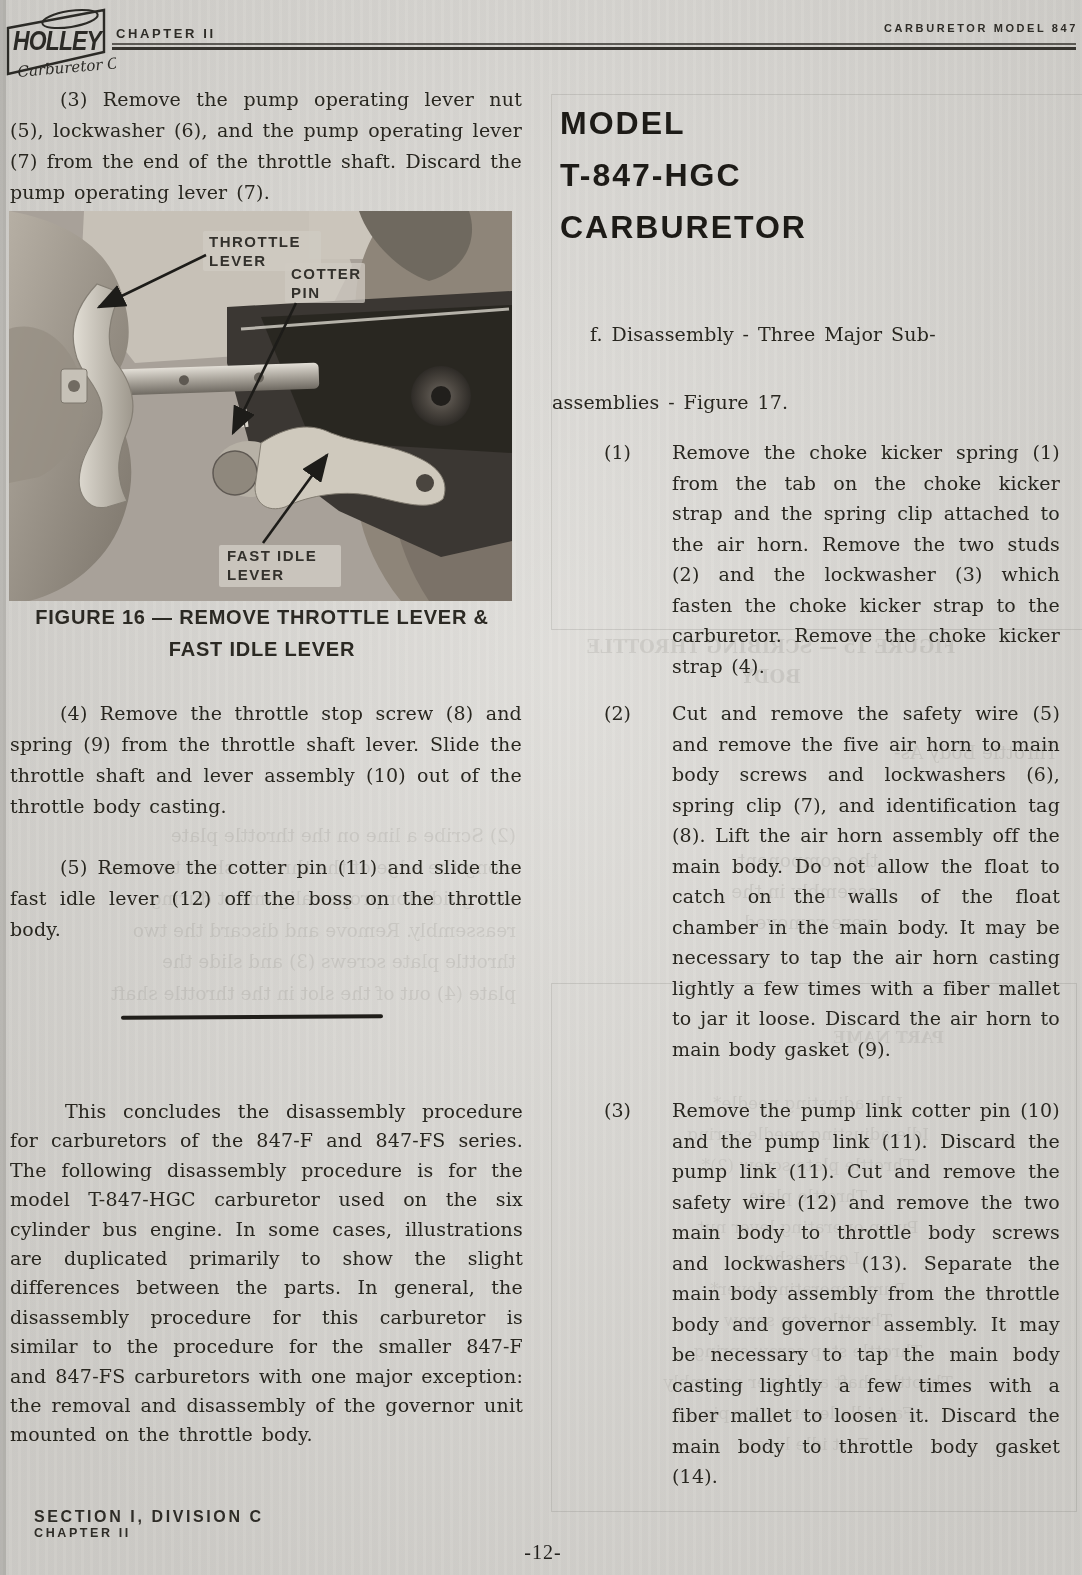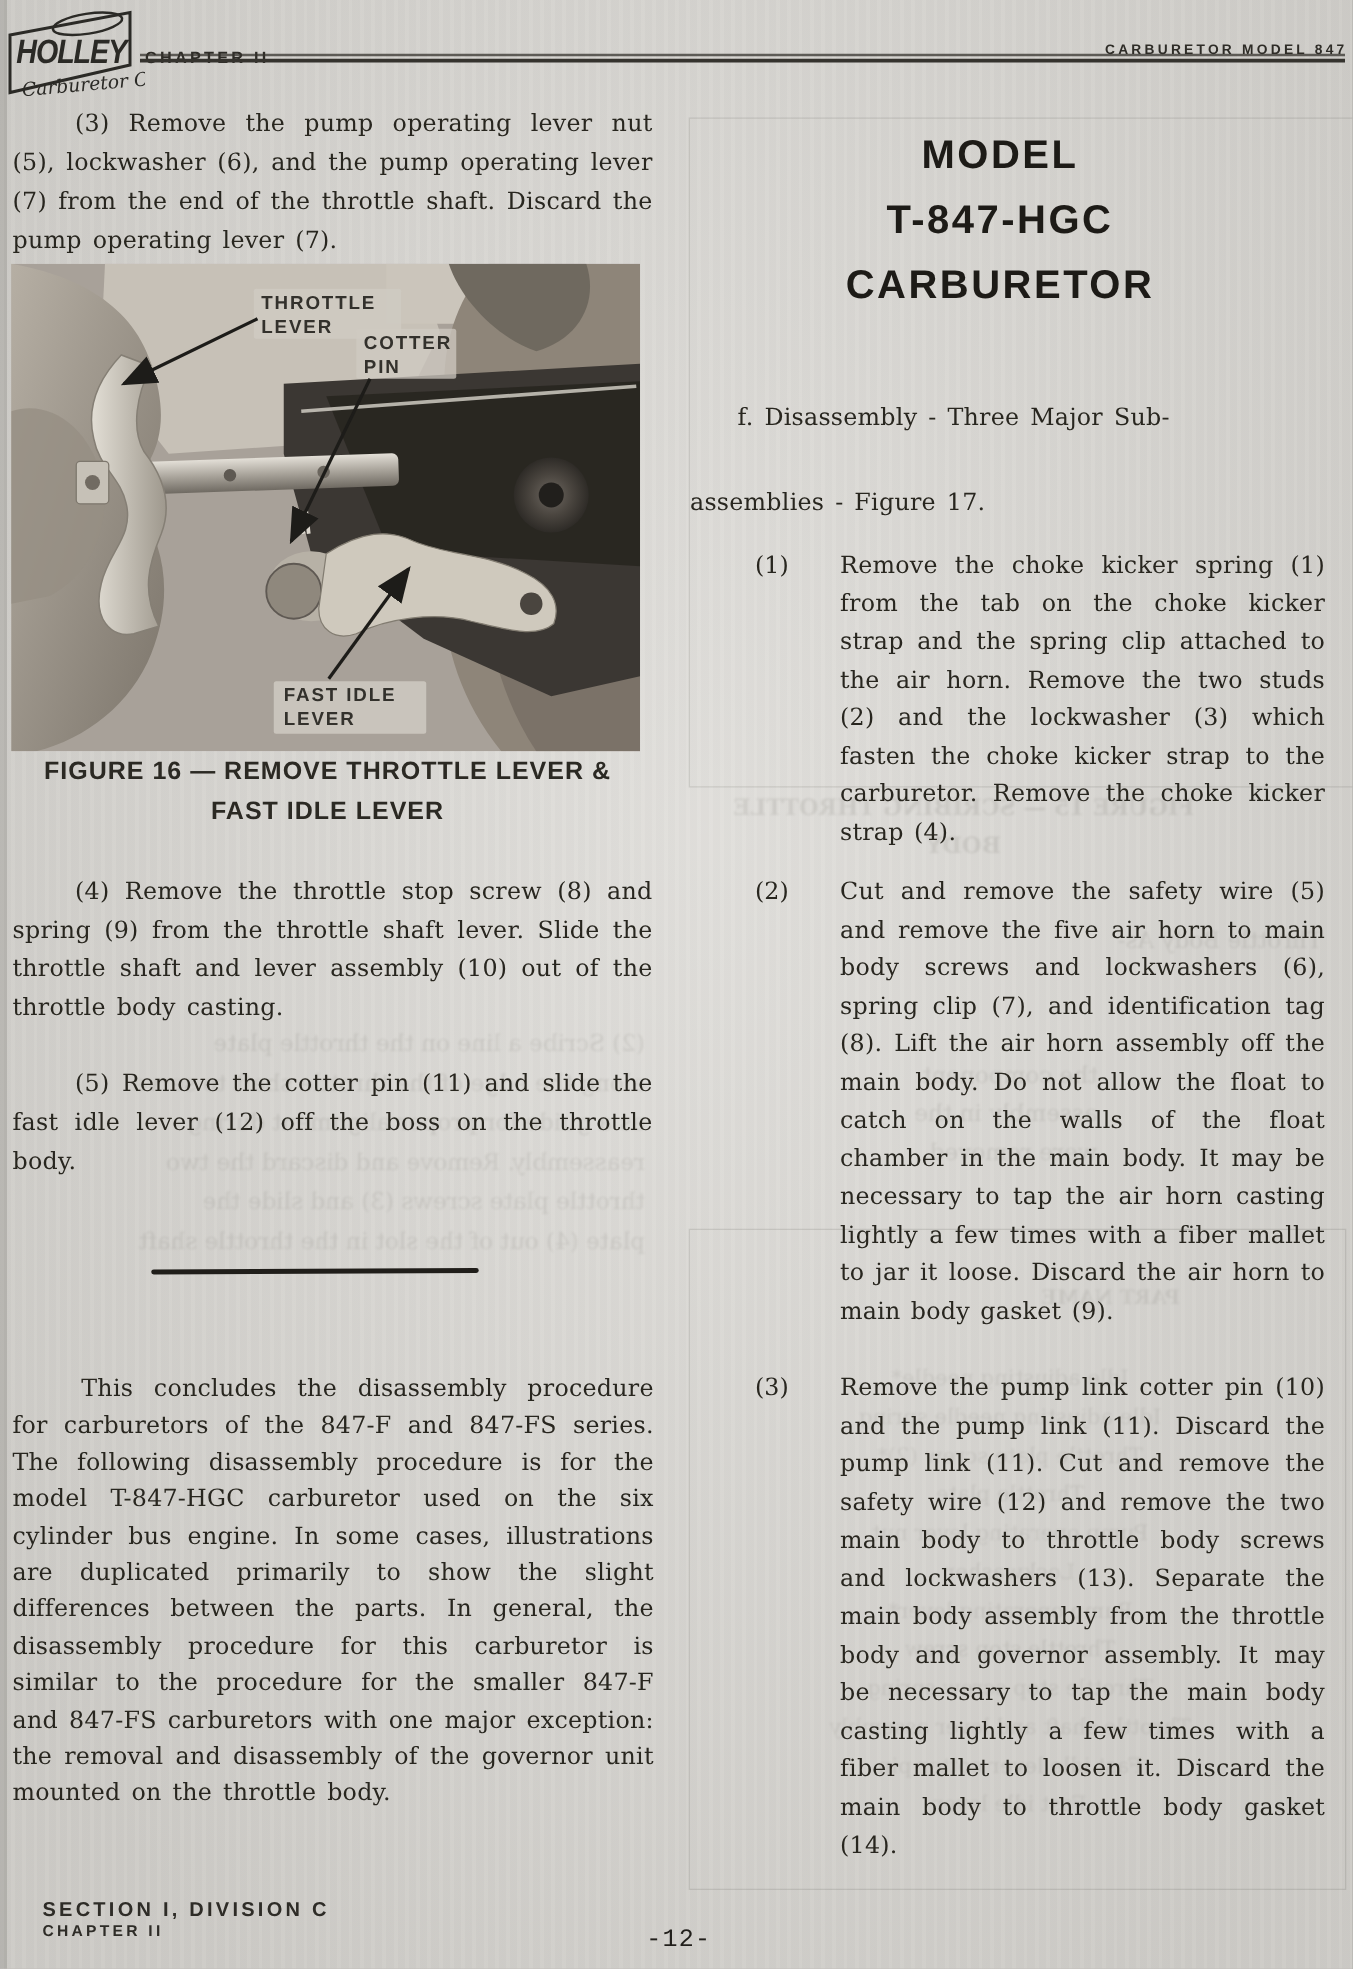--- a/index.html
+++ b/index.html
@@ -7,26 +7,26 @@
     position:relative;width:1082px;height:1575px;overflow:hidden;
     background:
       radial-gradient(ellipse at 52% 42%, rgba(255,255,255,0.22), rgba(0,0,0,0.05) 85%),
       repeating-linear-gradient(90deg, rgba(255,255,255,0.045) 0 3px, rgba(0,0,0,0.012) 3px 9px),
       linear-gradient(90deg,#bdbbb6 0 6px,#d8d6d1 6px);
     background-color:#d8d6d1;
     font-family:"DejaVu Serif",serif;color:#26241f;
   }
   .abs{position:absolute;}
   .sans{font-family:"Liberation Sans",sans-serif;}
-  .serif{font-family:Liberation Mono, monospace;}
-  .smallcaps{font-weight:bold;letter-spacing:2.6px;color:#2e2c27;font-size:12.5px;margin-top:12px;}
+  .serif{font-family:Liberation Serif, serif;}
+  .smallcaps{font-weight:bold;letter-spacing:2.6px;color:#2e2c27;font-size:12.5px;}
   .bodytext{font-size:19px;line-height:31px;text-align:justify;letter-spacing:0.2px;word-spacing:2.5px;color:#28261f;}
   .indent{text-indent:50px;}
   .rule{background:#35332e;}
-  .rt-title{left:560px;width:480px;text-align:center;font-weight:bold;font-size:32px;letter-spacing:2px;color:#1d1b17;}
+  .rt-title{left:560px;width:480px;text-align:left;font-weight:bold;font-size:32px;letter-spacing:2px;color:#1d1b17;}
   .caption{left:0;width:524px;text-align:center;font-weight:bold;font-size:20px;letter-spacing:0.8px;color:#2b2923;}
   .item{left:552px;width:510px;display:flex;}
   .item-num{width:120px;box-sizing:border-box;padding-left:52px;font-size:19px;line-height:30.5px;color:#28261f;flex:none;}
   .item-txt{width:388px;font-size:19px;line-height:30.5px;text-align:justify;letter-spacing:0.2px;word-spacing:2px;color:#28261f;}
   .ghost{color:#57544c;transform:scaleX(-1);filter:blur(0.7px);font-family:"DejaVu Serif",serif;pointer-events:none;}
   .gbox{border:1px solid rgba(55,52,46,0.13);pointer-events:none;}
   .gline{white-space:nowrap;}
   .pagenum{font-size:20px;letter-spacing:1px;color:#211f1b;}
 </style>
 </head>

